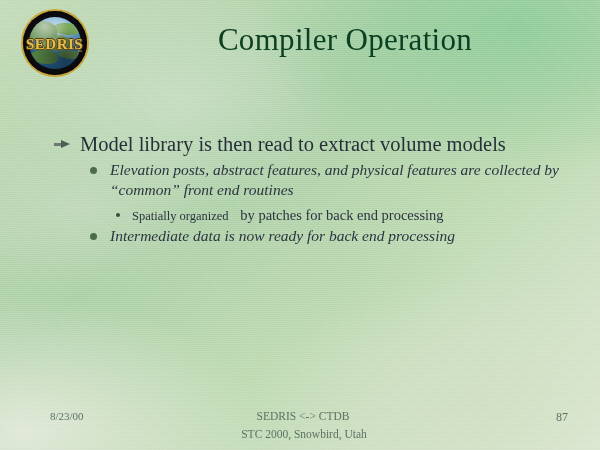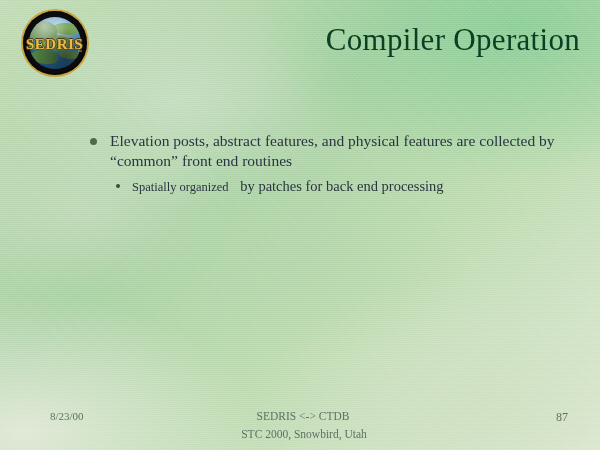--- a/index.html
+++ b/index.html
@@ -107,21 +107,21 @@
     font-size: 5px;
     color: #d9b654;
   }
 
   
   #title {
     position: absolute;
     left: 110px;
     top: 22px;
     width: 470px;
-    text-align: right;
+    text-align: center;
     font-size: 31px;
     color: #0c4022;
     letter-spacing: .3px;
     white-space: nowrap;
   }
 
   
   #body {
     position: absolute;
     left: 52px;
@@ -160,20 +160,21 @@
     border-bottom: 4px solid transparent;
     border-left: 9px solid #4f5d55;
   }
 
   .lvl2 {
     position: relative;
     padding-left: 58px;
     font-size: 15.5px;
     line-height: 20px;
     color: #2b3440;
+    font-style: italic;
   }
   .lvl2 .mk {
     position: absolute;
     left: 38px;
     top: 7px;
     width: 7px;
     height: 7px;
     border-radius: 50%;
     background: #4c6b4a;
     color: transparent;
@@ -255,32 +256,40 @@
     <div class="disc"></div>
     <div class="globe"></div>
     <div class="wordmark">SEDRIS</div>
     <div class="tm">™</div>
   </div>
 
   <div id="title">Compiler Operation</div>
 
   <div id="body">
 
+    <div class="lvl1">
+      <span class="mk"></span>
+      <span>Model library is then read to extract volume models</span>
+    </div>
 
 
     <div class="lvl2">
       <span class="mk"></span>
       <span>Elevation posts, abstract features, and physical features are collected by “common” front end routines</span>
     </div>
 
     <div class="lvl3">
       <span class="mk"></span>
       <span class="small">Spatially organized</span><span class="big"> by patches for back end processing</span>
     </div>
 
+    <div class="lvl2">
+      <span class="mk"></span>
+      <span>Intermediate data is now ready for back end processing</span>
+    </div>
 
   </div>
 
   <div id="footer">
     <div class="date">8/23/00</div>
     <div class="center1">SEDRIS &lt;-&gt; CTDB</div>
     <div class="center2">STC 2000, Snowbird, Utah</div>
     <div class="page">87</div>
   </div>
 

